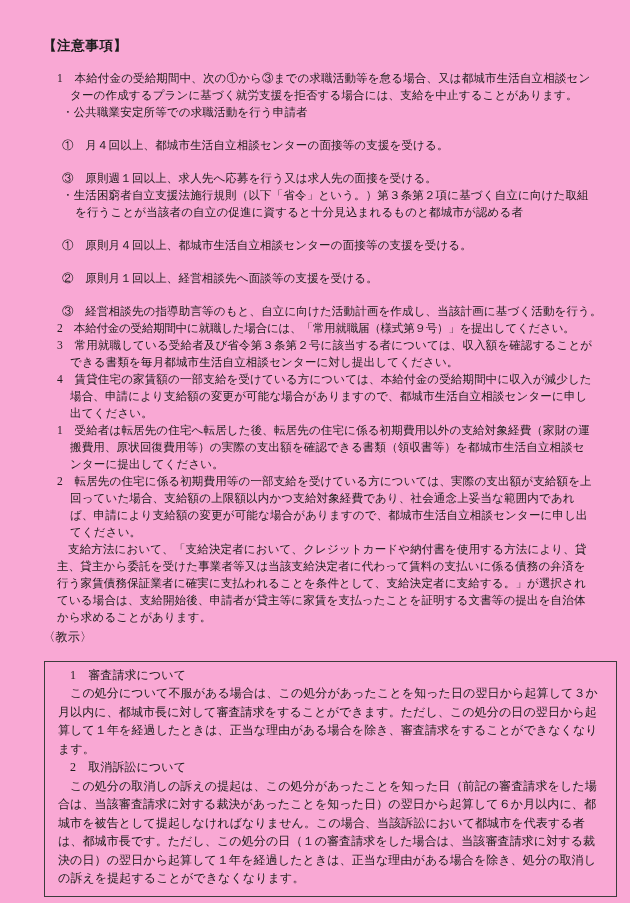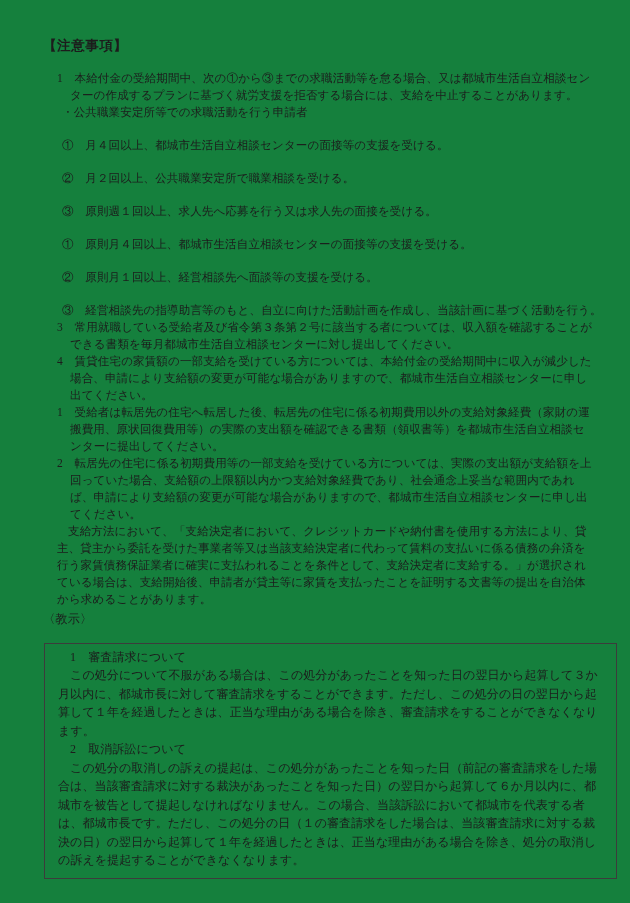--- a/index.html
+++ b/index.html
@@ -1,21 +1,21 @@
 <!DOCTYPE html>
 <html lang="ja"><head>
 <meta charset="utf-8">
 <style>
   html, body { margin: 0; padding: 0; background: #ffffff; }
   .page {
     position: relative;
     width: 630px;
     height: 903px;
     box-sizing: border-box;
-    background: #15803d;
+    background: #f9a8d4;
     padding: 37px 30px 0 43px;
     overflow: hidden;
     font-family: "Liberation Serif", "DejaVu Serif", serif;
     color: #1c1c1c;
     -webkit-font-smoothing: antialiased;
   }
   .main {
     width: 550px;
     font-size: 11.5px;
     line-height: 17px;
@@ -58,25 +58,26 @@
 <body>
 
 <div class="page">
   <div class="main">
 
     <p class="doc-title">【注意事項】</p>
 
     <p class="item">1　本給付金の受給期間中、次の①から③までの求職活動等を怠る場合、又は都城市生活自立相談センターの作成するプランに基づく就労支援を拒否する場合には、支給を中止することがあります。</p>
     <p class="bullet">・公共職業安定所等での求職活動を行う申請者</p>
     <p class="circ">①　月４回以上、都城市生活自立相談センターの面接等の支援を受ける。</p>
-    <p class="circ">②　月２回以上、公共職業安定所で職業相談を受ける。</p>
     <p class="circ">③　原則週１回以上、求人先へ応募を行う又は求人先の面接を受ける。</p>
+    <p class="bullet">・生活困窮者自立支援法施行規則（以下「省令」という。）第３条第２項に基づく自立に向けた取組を行うことが当該者の自立の促進に資すると十分見込まれるものと都城市が認める者</p>
     <p class="circ">①　原則月４回以上、都城市生活自立相談センターの面接等の支援を受ける。</p>
     <p class="circ">②　原則月１回以上、経営相談先へ面談等の支援を受ける。</p>
     <p class="circ wide">③　経営相談先の指導助言等のもと、自立に向けた活動計画を作成し、当該計画に基づく活動を行う。</p>
+    <p class="item tight">2　本給付金の受給期間中に就職した場合には、「常用就職届（様式第９号）」を提出してください。</p>
     <p class="item">3　常用就職している受給者及び省令第３条第２号に該当する者については、収入額を確認することができる書類を毎月都城市生活自立相談センターに対し提出してください。</p>
     <p class="item">4　賃貸住宅の家賃額の一部支給を受けている方については、本給付金の受給期間中に収入が減少した場合、申請により支給額の変更が可能な場合がありますので、都城市生活自立相談センターに申し出てください。</p>
 
     <p class="item">1　受給者は転居先の住宅へ転居した後、転居先の住宅に係る初期費用以外の支給対象経費（家財の運搬費用、原状回復費用等）の実際の支出額を確認できる書類（領収書等）を都城市生活自立相談センターに提出してください。</p>
     <p class="item">2　転居先の住宅に係る初期費用等の一部支給を受けている方については、実際の支出額が支給額を上回っていた場合、支給額の上限額以内かつ支給対象経費であり、社会通念上妥当な範囲内であれば、申請により支給額の変更が可能な場合がありますので、都城市生活自立相談センターに申し出てください。</p>
 
     <p class="common">支給方法において、「支給決定者において、クレジットカードや納付書を使用する方法により、貸主、貸主から委託を受けた事業者等又は当該支給決定者に代わって賃料の支払いに係る債務の弁済を行う家賃債務保証業者に確実に支払われることを条件として、支給決定者に支給する。」が選択されている場合は、支給開始後、申請者が貸主等に家賃を支払ったことを証明する文書等の提出を自治体から求めることがあります。</p>
 
     <p class="kyoji-head">〈教示〉</p>
 

